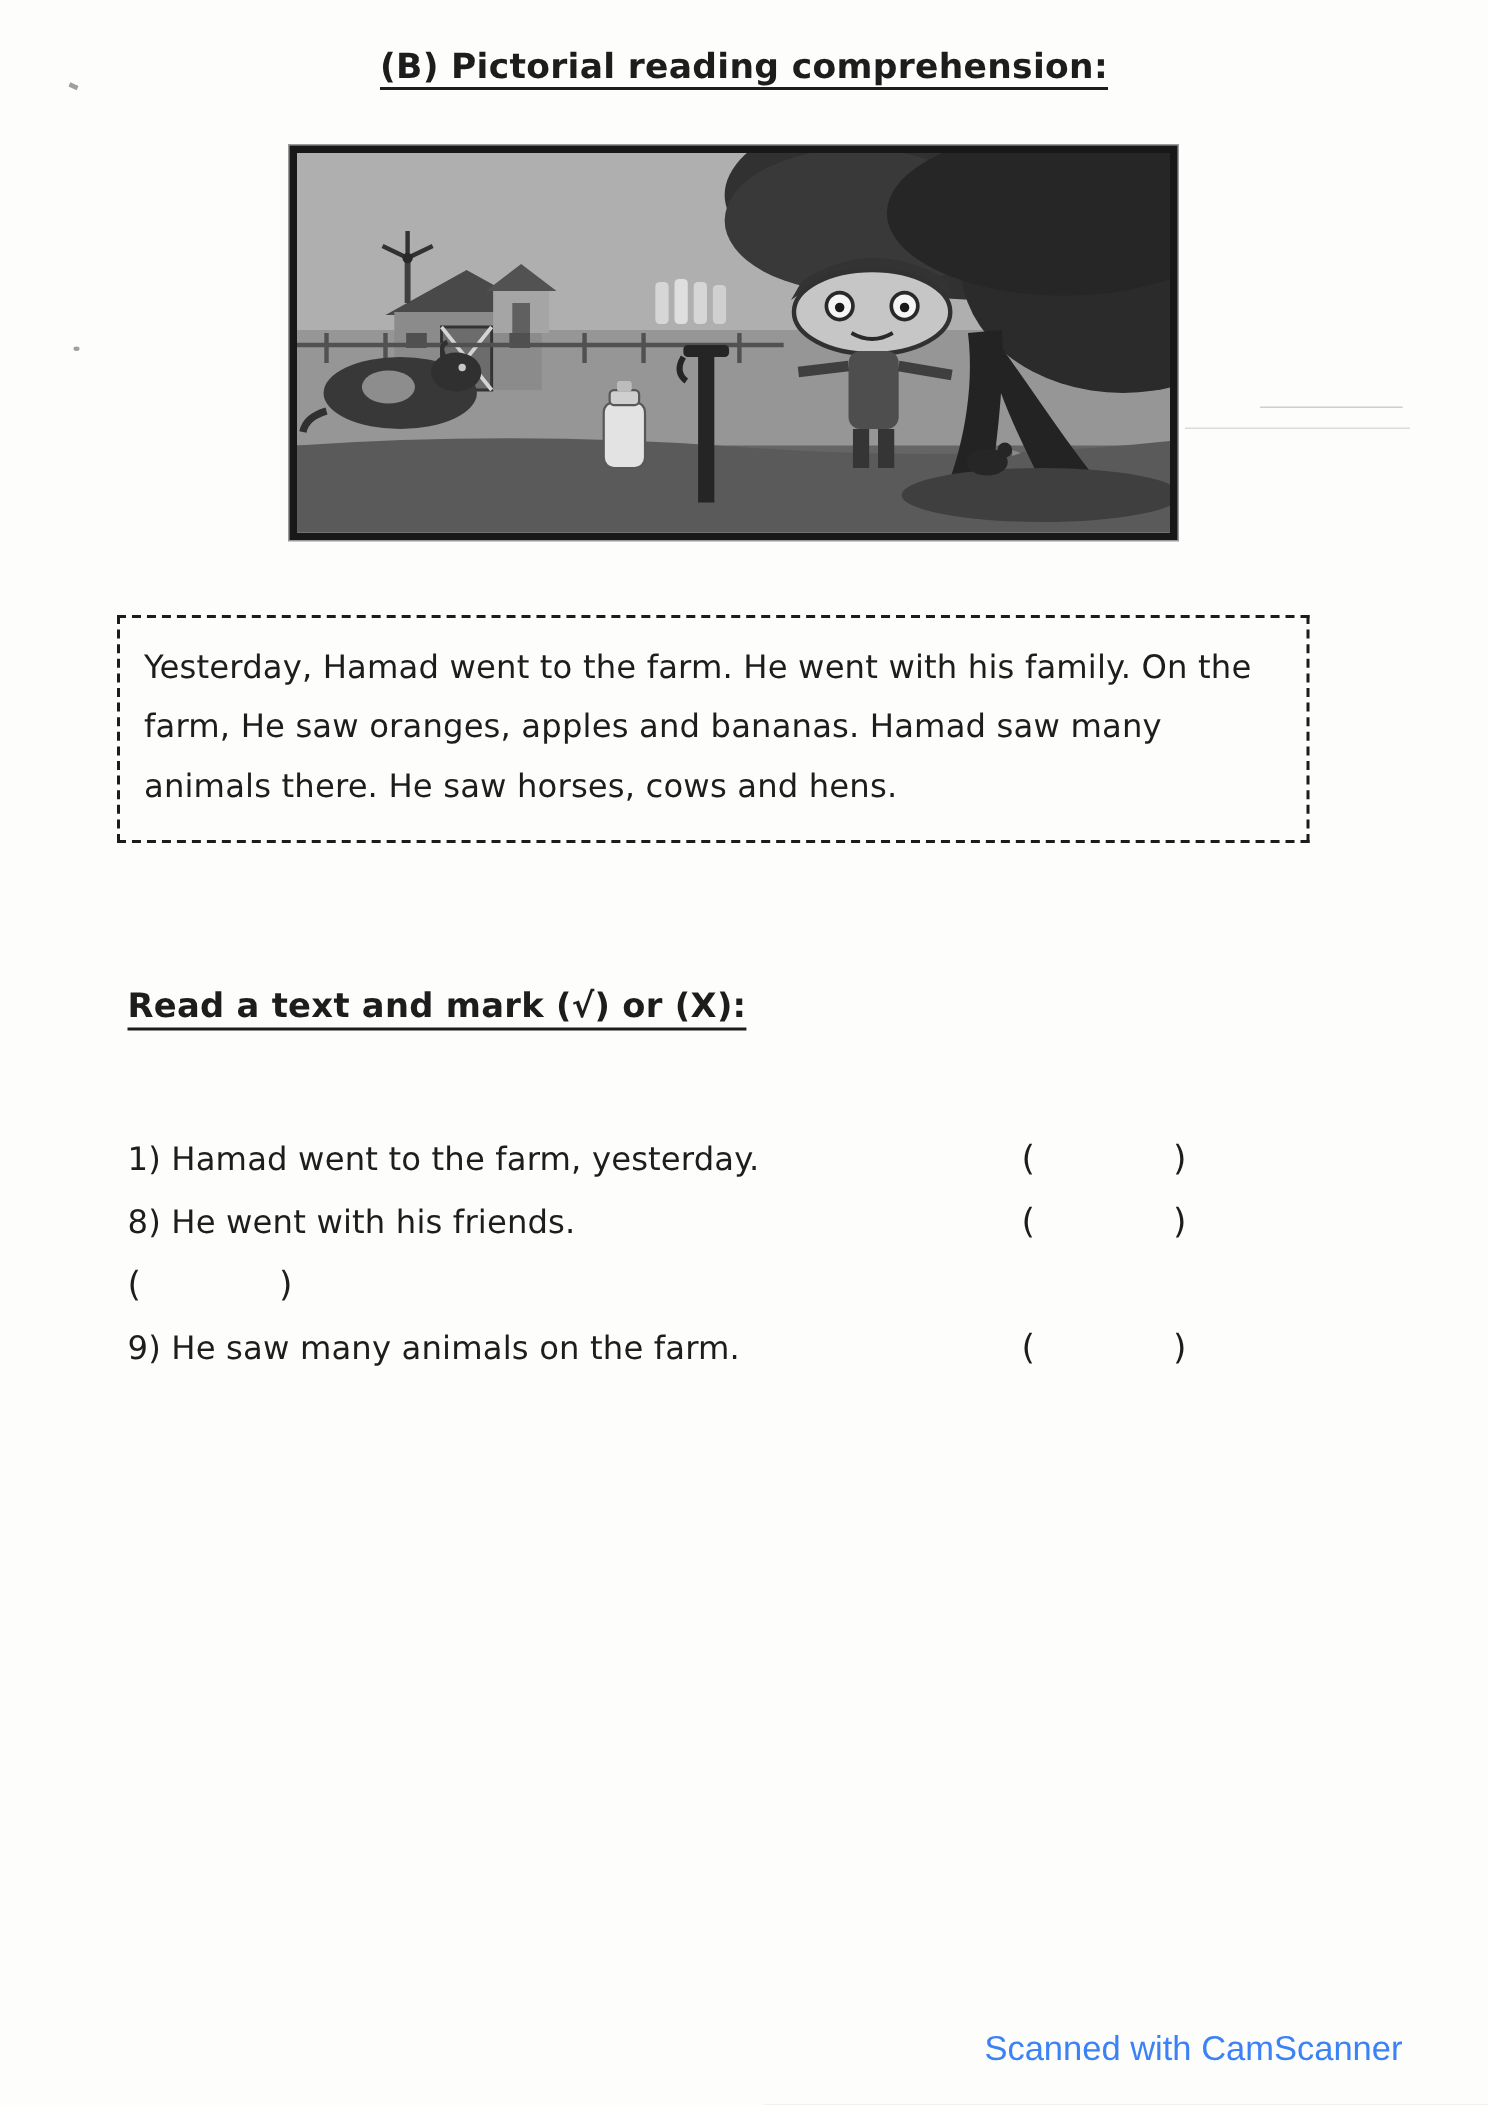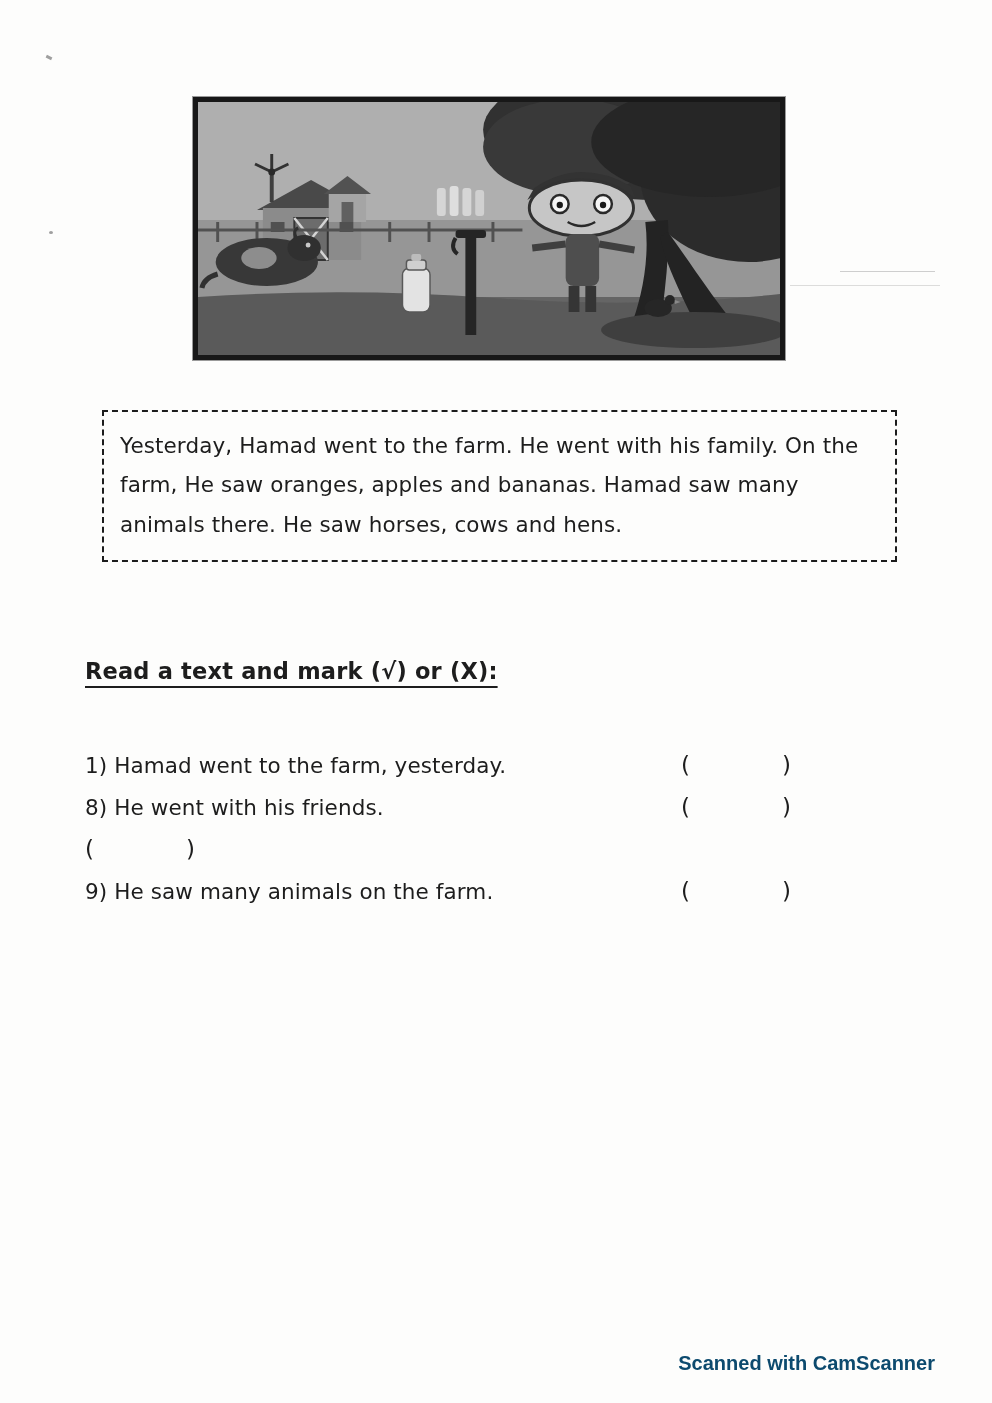--- a/index.html
+++ b/index.html
@@ -43,21 +43,21 @@
     background: #b9b9b9;
     box-shadow: 0 0 0 1px #9a9a9a;
   }
   .picture-frame svg {
     display: block;
     width: 100%;
     height: 100%;
   }
   .passage-box {
     position: absolute;
-    left: 102px;
+    left: 78px;
     top: 410px;
     width: 795px;
     box-sizing: border-box;
     border: 2.5px dashed #1c1c1c;
     padding: 14px 18px 16px 16px;
     font-size: 21.5px;
     line-height: 1.83;
     letter-spacing: 0.1px;
   }
   .instruction {
@@ -73,62 +73,65 @@
     text-align: center;
   }
   .questions {
     position: absolute;
     left: 85px;
     top: 744px;
     width: 706px;
   }
   .q-row {
     display: flex;
-    align-items: center;
+    align-items: flex-end;
     height: 42px;
     font-size: 21.5px;
     letter-spacing: 0.1px;
   }
   .q-label {
     flex: 1 1 auto;
   }
   .q-parens {
     flex: 0 0 110px;
     display: flex;
     justify-content: space-between;
     font-size: 23px;
   }
   .footer-brand {
     position: absolute;
     right: 57px;
     top: 1352px;
     font-family: "Liberation Sans", sans-serif;
-    font-weight: bold;
-    font-size: 20px;
-    color: #0c4a6e;
+    font-weight: normal;
+    font-size: 23px;
+    color: #3b82f6;
   }
   .scan-artifact {
     position: absolute;
     background: #9f9f9f;
   }
   .artifact-1 { left: 46px; top: 56px; width: 6px; height: 3px; transform: rotate(25deg); }
   .artifact-2 { left: 49px; top: 231px; width: 4px; height: 3px; border-radius: 50%; }
   .artifact-3 { left: 840px; top: 271px; width: 95px; height: 1px; opacity: .5; }
   .artifact-4 { left: 790px; top: 285px; width: 150px; height: 1px; opacity: .35; }
 </style>
 </head>
 <body>
 
 <div class="page">
 
   <div class="scan-artifact artifact-1"></div>
   <div class="scan-artifact artifact-2"></div>
   <div class="scan-artifact artifact-3"></div>
   <div class="scan-artifact artifact-4"></div>
 
+  <div class="title">
+    <span>(B) Pictorial reading comprehension:</span>
+  </div>
 
   <div class="picture-frame">
     <svg viewBox="0 0 592 253" preserveAspectRatio="none" aria-label="farm scene">
 
       <rect x="0" y="0" width="592" height="253" fill="#b4b4b4"></rect>
 
       <rect x="0" y="118" width="592" height="135" fill="#989898"></rect>
 
       <rect x="0" y="195" width="592" height="58" fill="#636363"></rect>
       <path d="M0,195 Q150,185 300,196 T592,192 L592,253 L0,253 Z" fill="#575757"></path>

